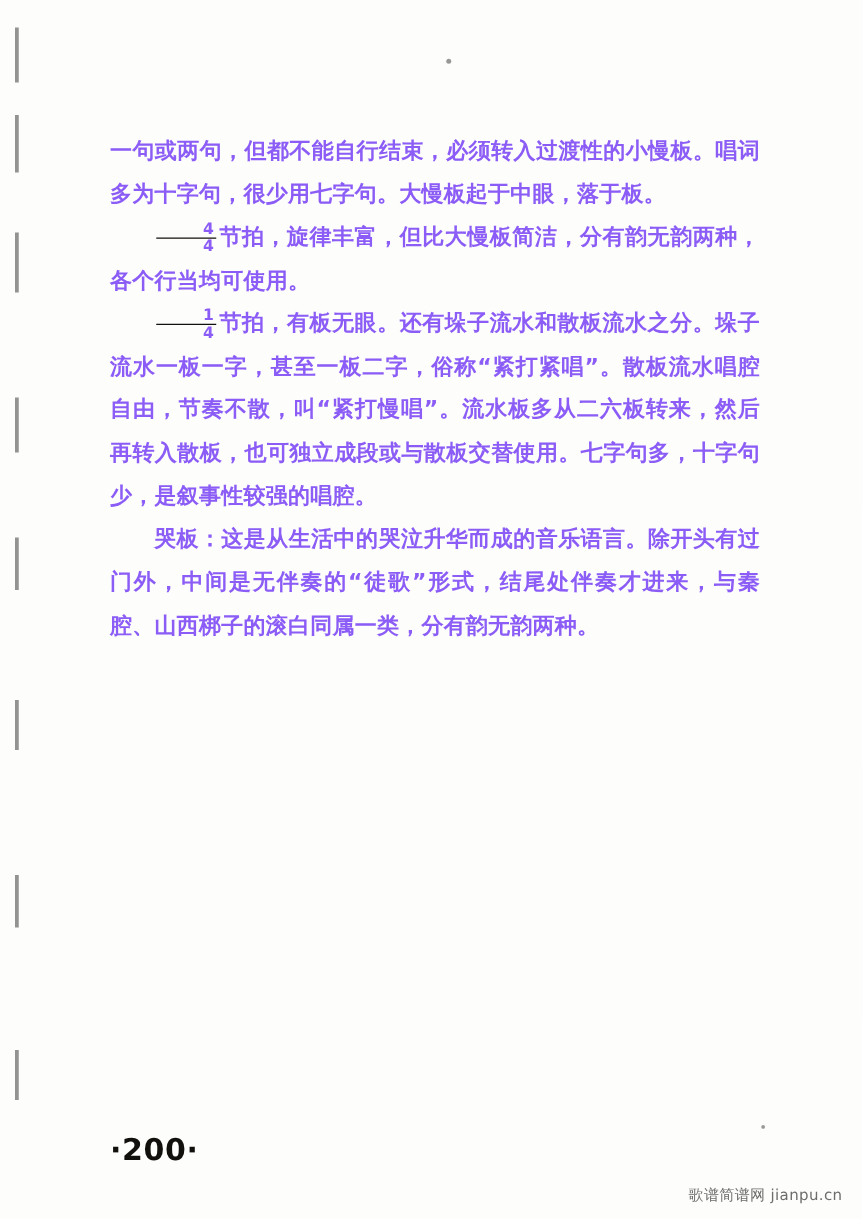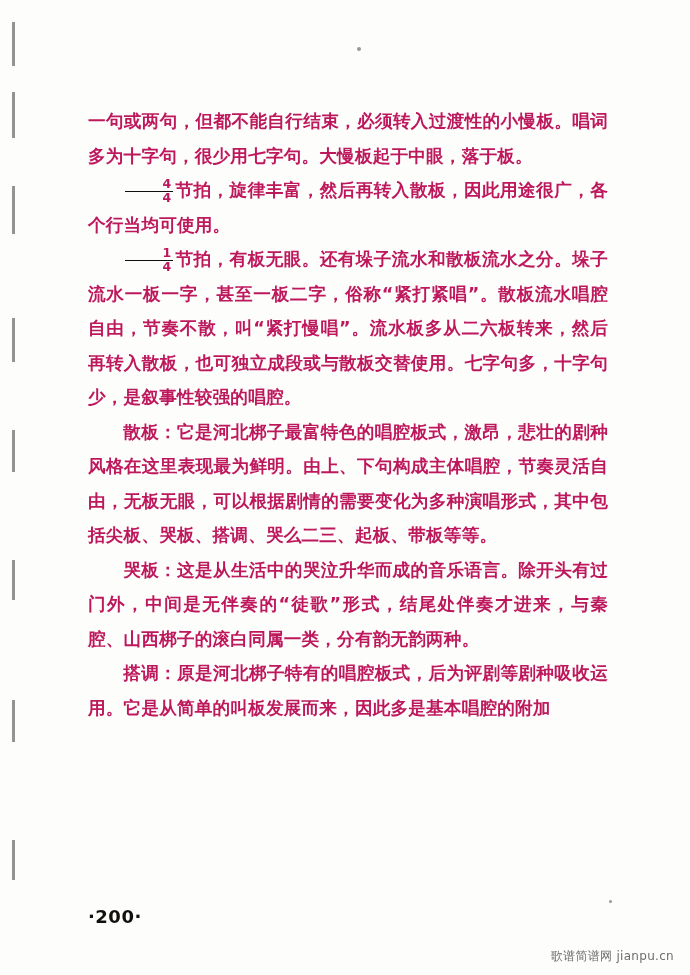--- a/index.html
+++ b/index.html
@@ -43,21 +43,21 @@
     opacity: .6;
   }
 
   .body-text {
     position: absolute;
     left: 88px;
     top: 104px;
     width: 520px;
     font-size: 17.6px;
     line-height: 34.5px;
-    color: #be185d;
+    color: #8b5cf6;
     letter-spacing: .2px;
     text-align: justify;
     font-weight: 600;
   }
   .body-text p {
     margin: 0 0 0 0;
     text-indent: 2em;
   }
   .body-text p.noindent {
     text-indent: 0;
@@ -96,21 +96,21 @@
     height: 3px;
     background: #12100d;
     border-radius: 50%;
   }
 
   .page-footer {
     position: absolute;
     left: 88px;
     top: 906px;
     width: 520px;
-    font-size: 18px;
+    font-size: 24px;
     color: #12100d;
     font-weight: 700;
     letter-spacing: .5px;
   }
   .page-footer .dot-left,
   .page-footer .dot-right {
     display: inline-block;
   }
   .watermark {
     position: absolute;
@@ -133,25 +133,23 @@
   <div class="edge-mark em5"></div>
   <div class="edge-mark em6"></div>
   <div class="edge-mark em7"></div>
   <div class="edge-mark em8"></div>
 
   <div class="speck" style="left:357px; top:47px; width:4px; height:4px;"></div>
   <div class="speck" style="left:609px; top:900px; width:3px; height:3px;"></div>
 
   <div class="body-text">
       <p class="noindent"><span>一句或两句，但都不能自行结束，必须转入过渡性的小慢板。唱词多为十字句，很少用七字句。大慢板起于中眼，落于板。</span></p>
-      <p><span class="frac"><span class="num">4</span><span class="den">4</span></span><span>节拍，旋律丰富，然后再转入散板，因此用途很广，各个行当均可使用。</span></p>
+      <p><span class="frac"><span class="num">4</span><span class="den">4</span></span><span>节拍，旋律丰富，但比大慢板简洁，分有韵无韵两种，各个行当均可使用。</span></p>
       <p><span class="frac"><span class="num">1</span><span class="den">4</span></span><span>节拍，有板无眼。还有垛子流水和散板流水之分。垛子流水一板一字，甚至一板二字，俗称“紧打紧唱”。散板流水唱腔自由，节奏不散，叫“紧打慢唱”。流水板多从二六板转来，然后再转入散板，也可独立成段或与散板交替使用。七字句多，十字句少，是叙事性较强的唱腔。</span></p>
-      <p><span>散板：它是河北梆子最富特色的唱腔板式，激昂，悲壮的剧种风格在这里表现最为鲜明。由上、下句构成主体唱腔，节奏灵活自由，无板无眼，可以根据剧情的需要变化为多种演唱形式，其中包括尖板、哭板、搭调、哭么二三、起板、带板等等。</span></p>
       <p><span>哭板：这是从生活中的哭泣升华而成的音乐语言。除开头有过门外，中间是无伴奏的“徒歌”形式，结尾处伴奏才进来，与秦腔、山西梆子的滚白同属一类，分有韵无韵两种。</span></p>
-      <p><span>搭调：原是河北梆子特有的唱腔板式，后为评剧等剧种吸收运用。它是从简单的叫板发展而来，因此多是基本唱腔的附加</span></p>
     </div>
 
   <div class="page-footer">
     <span class="dot-left">·</span><span>200</span><span class="dot-right">·</span>
   </div>
 
   <div class="watermark">歌谱简谱网 jianpu.cn</div>
 </div>
 
 </body></html>

